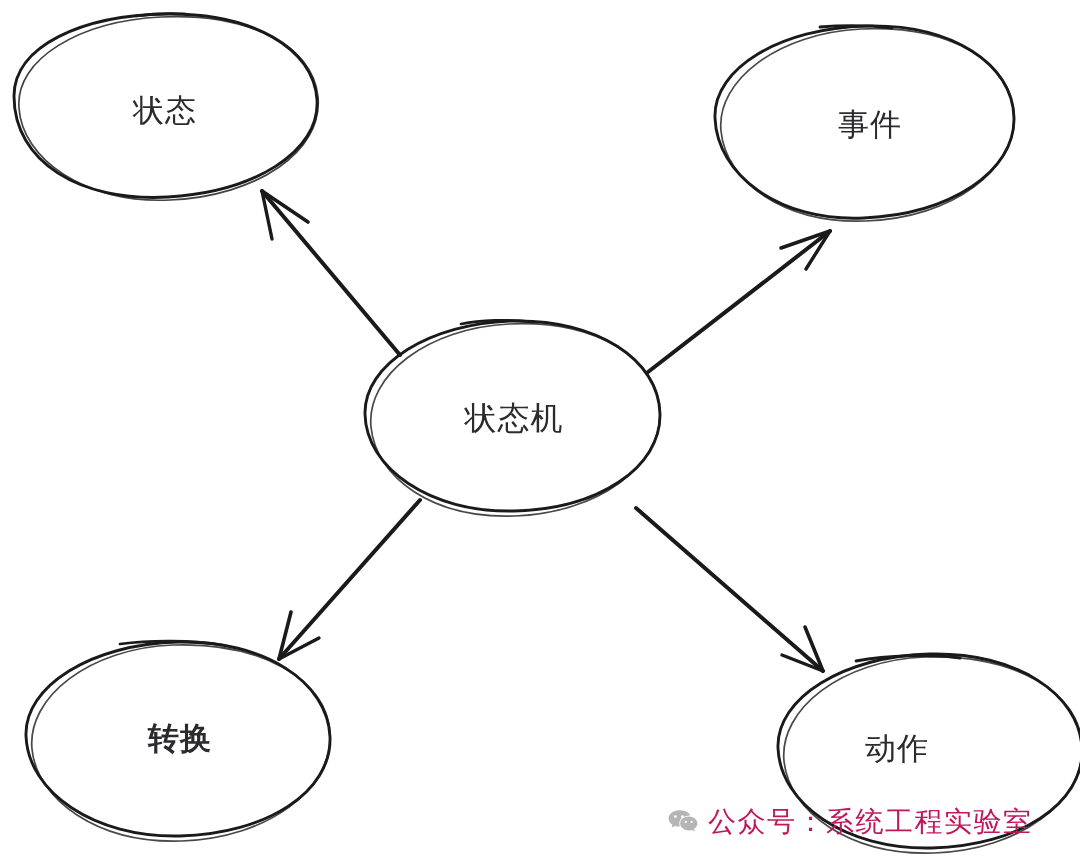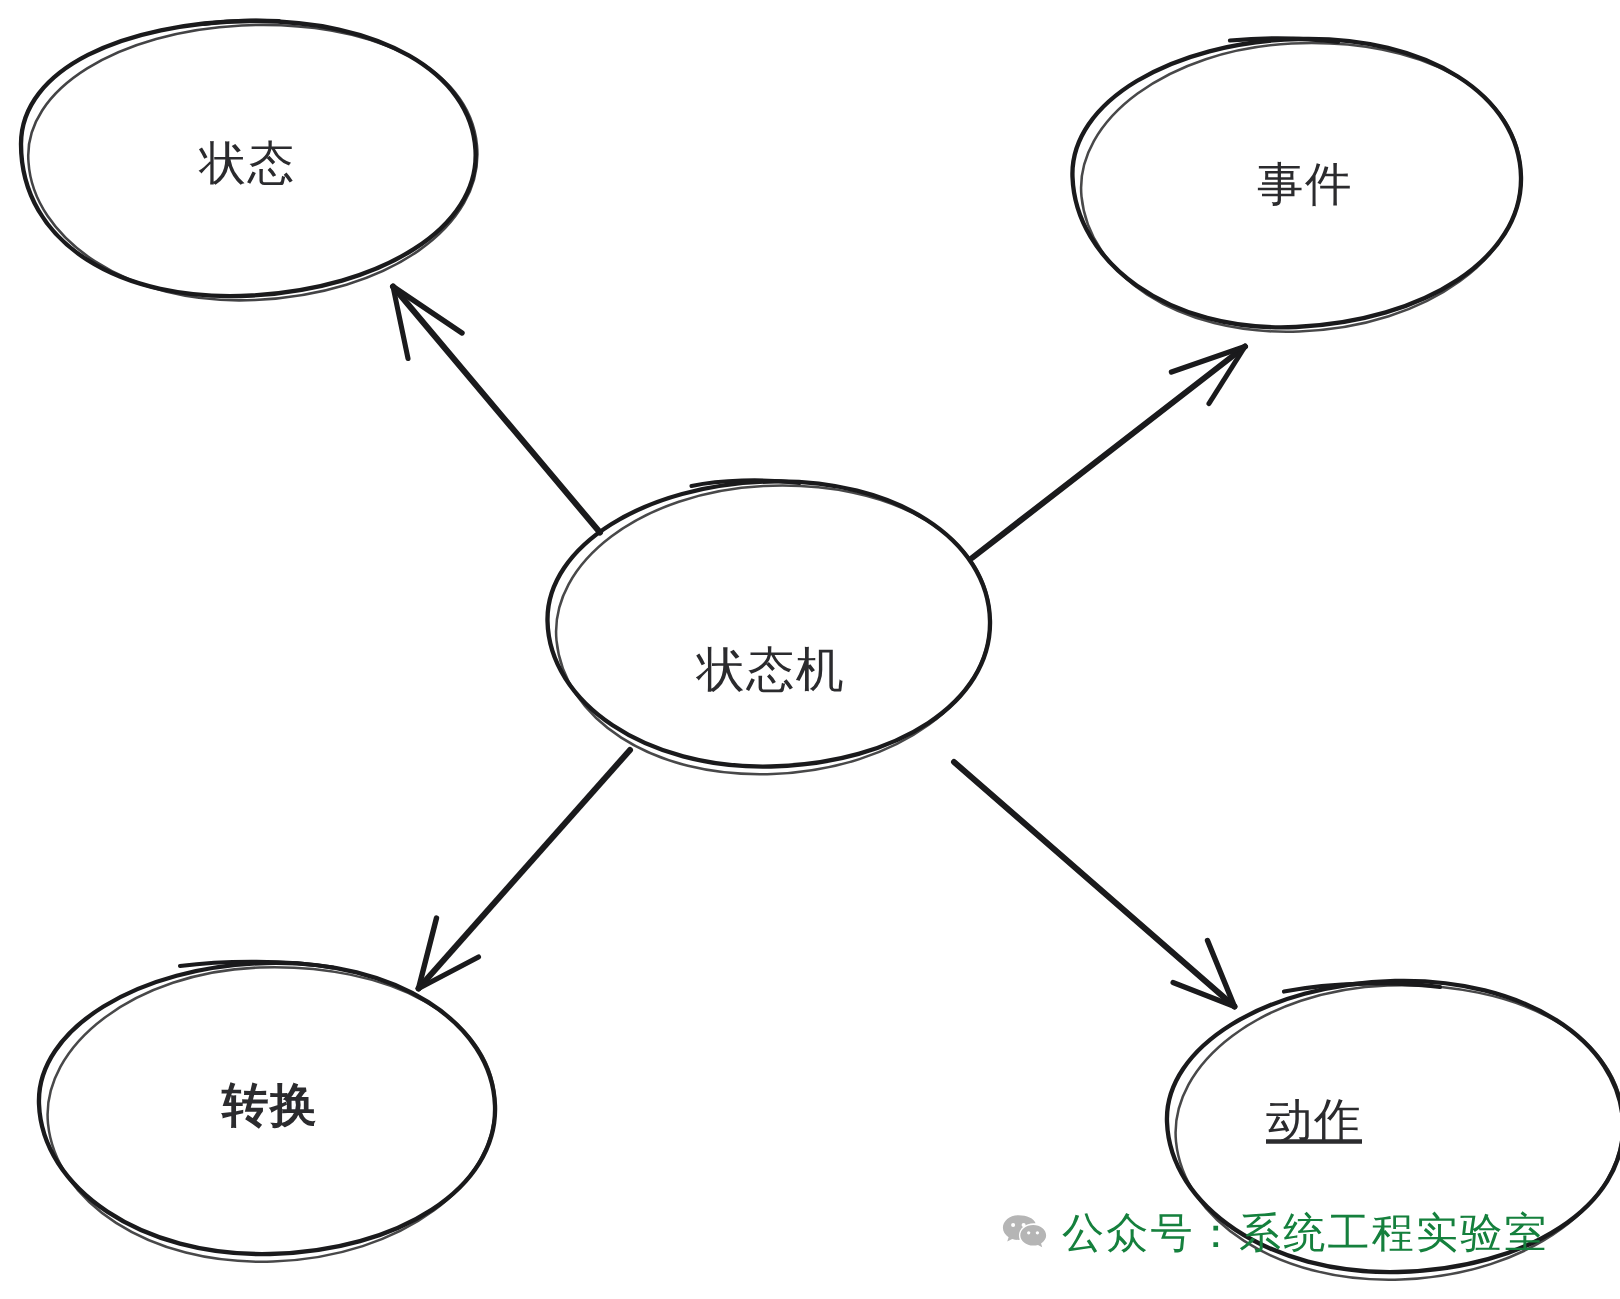--- a/index.html
+++ b/index.html
@@ -36,39 +36,38 @@
     font-size: 31px;
     font-weight: 400;
     color: #2b2b2e;
     letter-spacing: 1px;
     white-space: nowrap;
     line-height: 1;
     user-select: none;
   }
   .node-label.center-node {
     font-size: 32px;
-    margin-top: 28px;
   }
   #watermark {
     position: absolute;
     left: 668px;
     top: 803px;
     display: flex;
     align-items: center;
     gap: 10px;
     color: #b3b3b3;
     user-select: none;
   }
   #watermark .wm-text {
     font-family: Liberation Serif, serif;
     font-size: 28px;
     font-weight: 400;
     letter-spacing: 1.5px;
     white-space: nowrap;
-    color: #15803d;
+    color: #be185d;
   }
   #watermark .wm-icon {
     flex: 0 0 auto;
     width: 30px;
     height: 26px;
     display: block;
   }
 </style>
 </head>
 <body>
@@ -177,21 +176,21 @@
   </svg>
 
   <div class="node-label" style="left:165px; top:110px;">状态</div>
 
   <div class="node-label" style="left:870px; top:124px;text-align:right;">事件</div>
 
   <div class="node-label center-node" style="left:514px; top:418px;">状态机</div>
 
   <div class="node-label" style="left:180px; top:738px;font-weight:bold;">转换</div>
 
-  <div class="node-label" style="left:876px; top:748px;text-decoration:underline;">动作</div>
+  <div class="node-label" style="left:897px; top:748px;">动作</div>
 
   <div id="watermark">
     <svg class="wm-icon" viewBox="0 0 30 26">
       <path d="M11 1.2 C5.1 1.2 0.6 5 0.6 9.5 c0 2.5 1.5 4.8 3.8 6.3 l-0.9 2.9 3.3 -1.7
                c1.3 0.4 2.7 0.6 4.2 0.6 0.3 0 0.6 0 0.9 -0.02
                C11.5 16.6 11.3 15.6 11.3 14.6 c0 -4.5 4.4 -8.1 9.9 -8.1 0.4 0 0.8 0.02 1.2 0.06
                C21.3 3.3 16.6 1.2 11 1.2 Z" fill="#b5b5b5"></path>
       <circle cx="7.4" cy="7.6" r="1.35" fill="#ffffff"></circle>
       <circle cx="14.4" cy="7.6" r="1.35" fill="#ffffff"></circle>
       <path d="M29.4 14.5 c0 -3.8 -3.9 -6.9 -8.6 -6.9 -4.8 0 -8.6 3.1 -8.6 6.9

